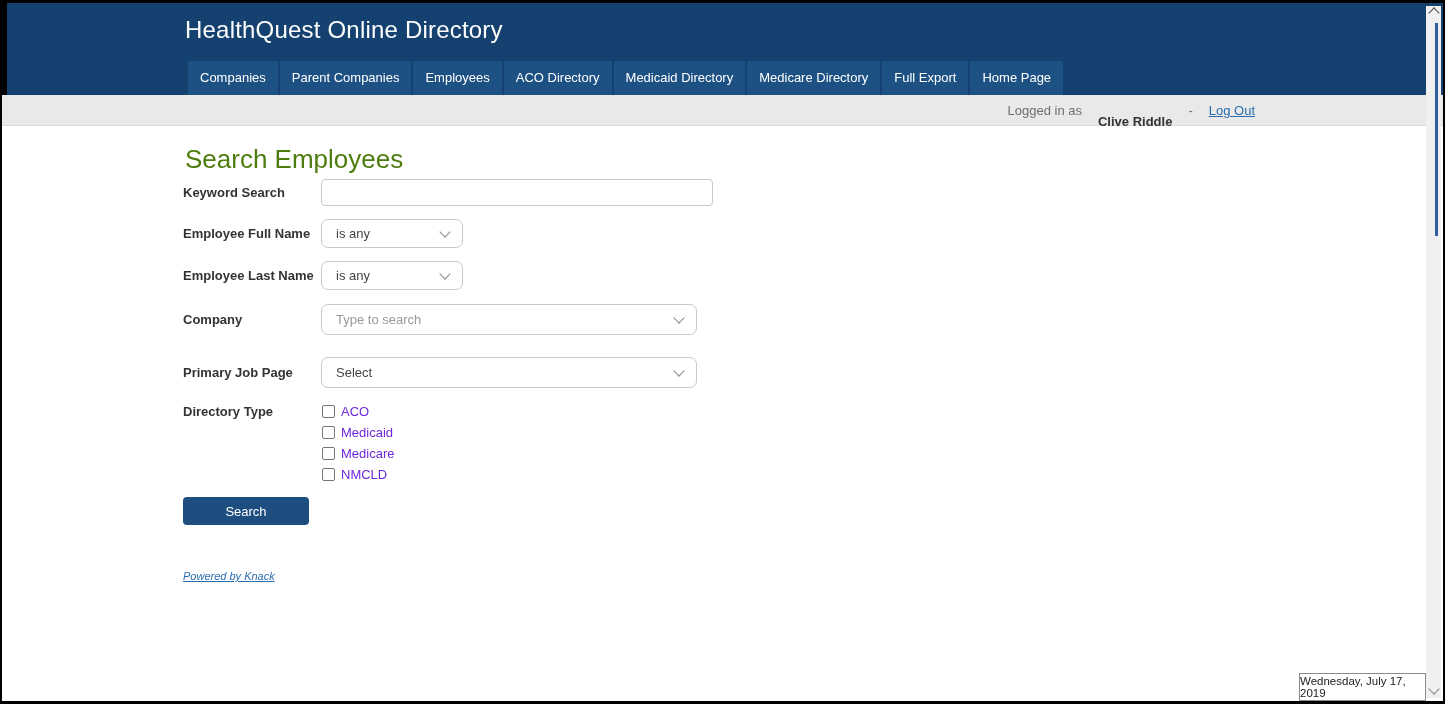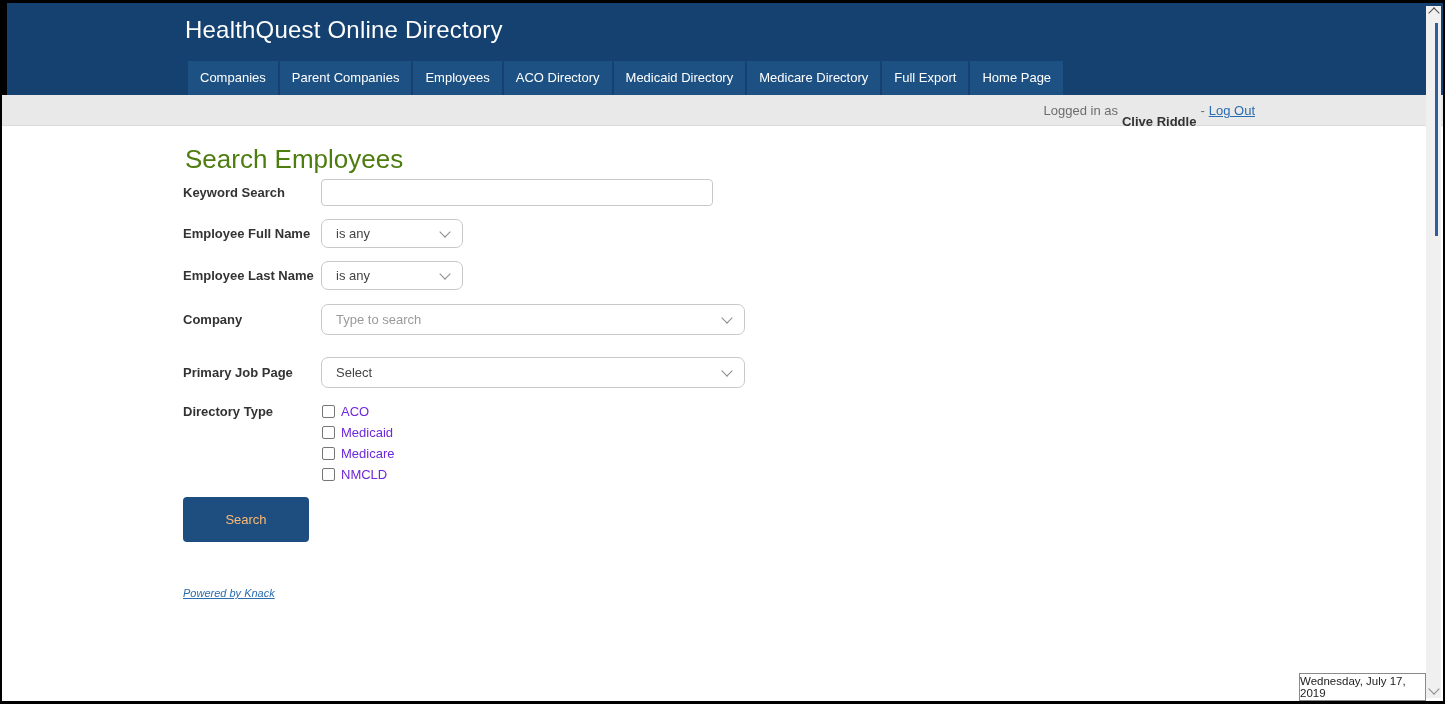--- a/index.html
+++ b/index.html
@@ -53,21 +53,21 @@
   
   .user-bar {
     height: 31px;
     background: #e9e9e9;
     border-bottom: 1px solid #dcdcdc;
   }
   .user-bar-inner {
     height: 31px;
     display: flex; align-items: center; justify-content: flex-end;
     font-size: 13px; color: #6d6d6d;
-    gap: 4px;
+    gap: 16px;
   }
   .user-bar-inner b { color: #333; margin-top: 22px; }
   .logout-link { color: #2a6cb0; text-decoration: underline; cursor: pointer; }
 
   
   .content { padding-top: 16px; }
   .page-title {
     font-size: 26px;
     font-weight: 400;
     color: #4d7c0f;
@@ -101,21 +101,21 @@
   }
   .select {
     position: relative;
     border: 1px solid #c9c9c9;
     border-radius: 7px;
     background: #fff;
     display: flex; align-items: center;
     cursor: pointer;
   }
   .select.sm { width: 142px; height: 29px; }
-  .select.wide { width: 424px; height: 31px; }
+  .select.wide { width: 376px; height: 31px; }
   .select-value {
     font-size: 13px; color: #444;
     padding-left: 14px;
   }
   .inline-input {
     border: none; outline: none; background: transparent;
     font-family: "Liberation Sans", sans-serif;
     font-size: 13px; color: #333;
     padding-left: 14px; width: 350px;
   }
@@ -141,23 +141,23 @@
     border: 1px solid #767676;
     border-radius: 2px;
     background: #fff;
     margin: 0 6px 0 1px;
     cursor: pointer;
   }
   .cb-label { font-size: 13px; color: #6d28d9; }
 
   .search-btn {
     margin-top: 12px;
-    width: 126px; height: 45px;
+    width: 126px; height: 28px;
     background: #1d4e7f;
-    color: #fdba74;
+    color: #ffffff;
     border: none;
     border-radius: 4px;
     font-family: "Liberation Sans", sans-serif;
     font-size: 13px;
     cursor: pointer;
     display: block;
   }
   .powered-link {
     display: inline-block;
     margin-top: 45px;

